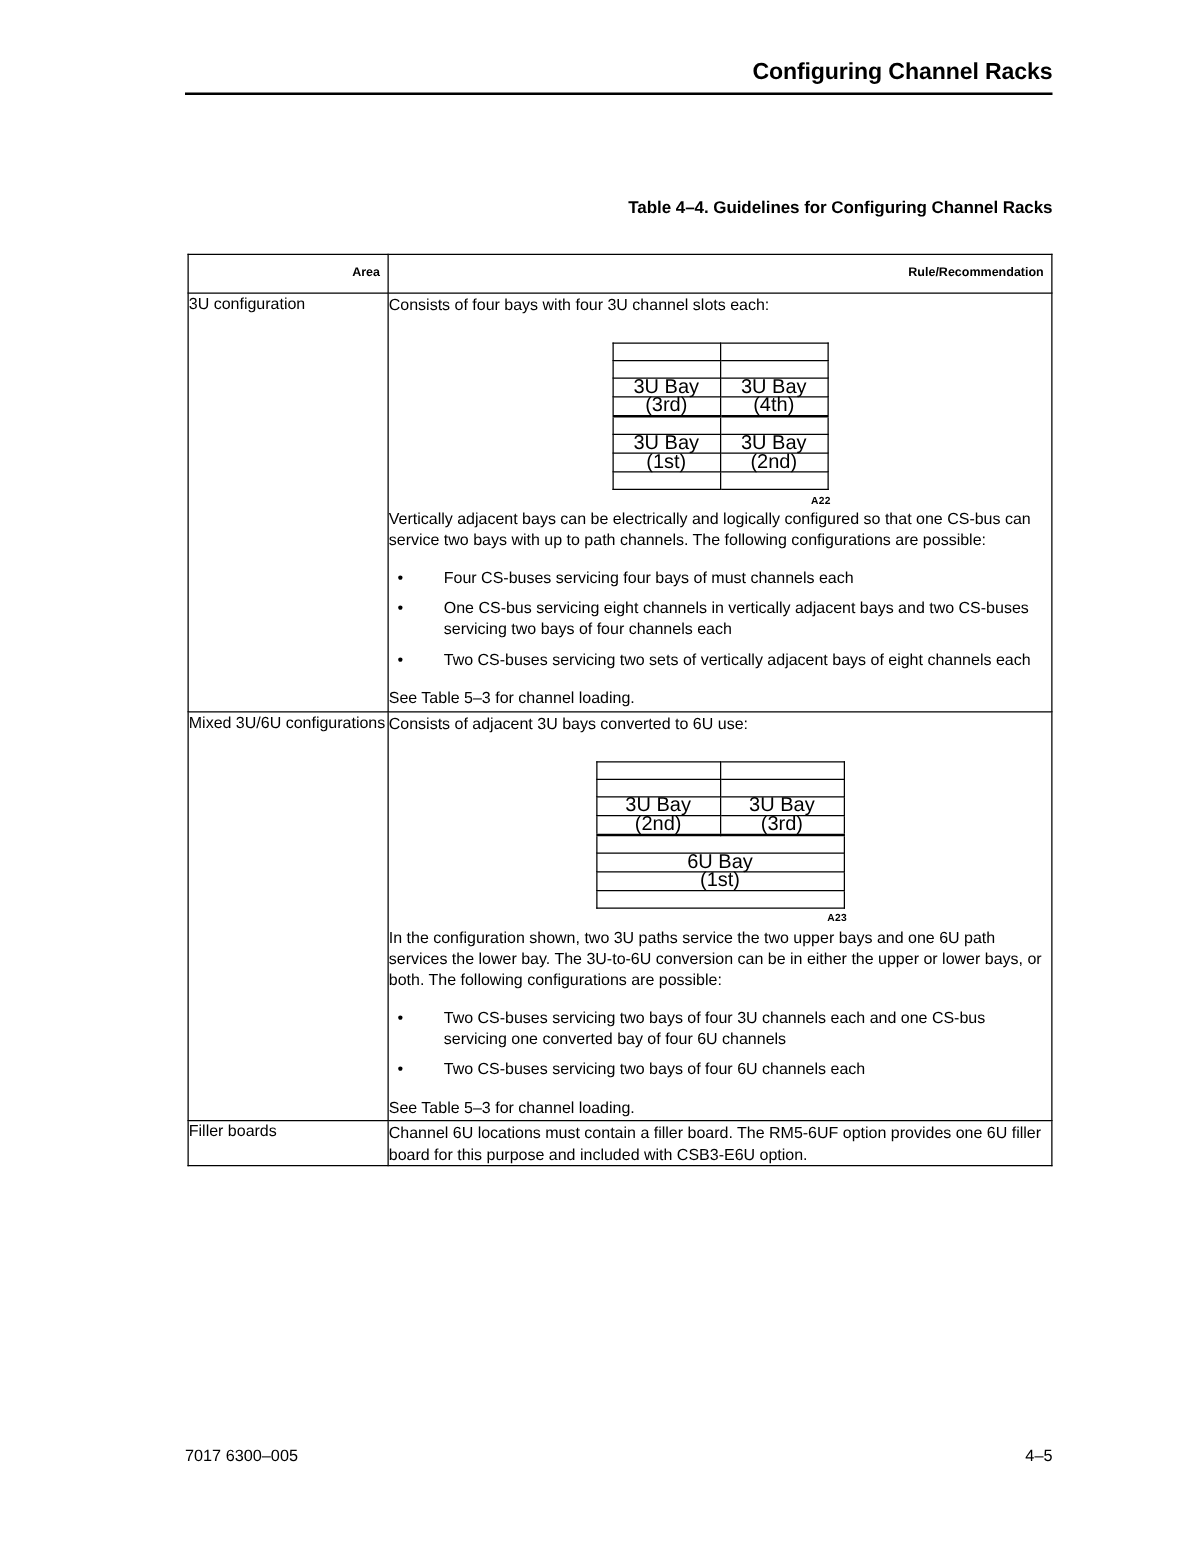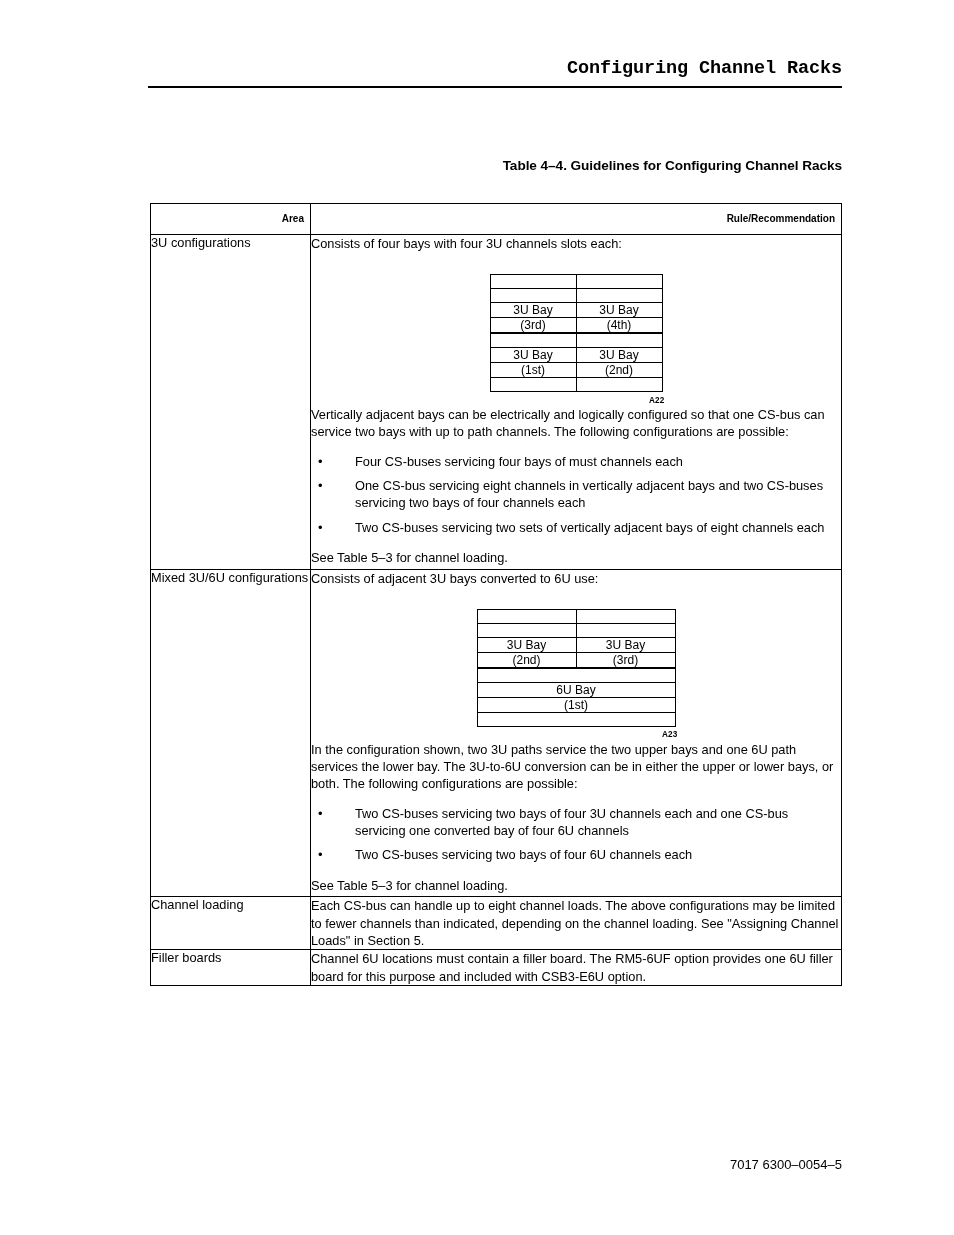--- a/index.html
+++ b/index.html
@@ -11,23 +11,22 @@
     font-family: "Liberation Sans", sans-serif;
     color: #000000;
     position: relative;
     overflow: hidden;
   }
 
   
   .page-header {
     position: absolute;
     left: 148px;
-    top: 58px;
+    top: 46px;
     width: 694px;
-    font-family: Liberation Mono, monospace;
   }
   .page-header-title {
     text-align: right;
     font-size: 18.5px;
     font-weight: bold;
     letter-spacing: -0.1px;
     line-height: 1.2;
     padding-bottom: 6px;
   }
   .page-header-rule {
@@ -115,21 +114,21 @@
   }
   .diagram-wrap.d2 { margin: 22px 0 4px 0; }
 
   .rack {
     position: relative;
   }
   .rack-grid {
     border: 1.4px solid #000;
     border-collapse: collapse;
     table-layout: fixed;
-    font-size: 12px;
+    font-size: 16px;
   }
   .rack-grid td {
     border: 1.1px solid #000;
     height: 14px;
     text-align: center;
     padding: 0 4px;
     line-height: 14px;
     white-space: nowrap;
   }
   .rack-grid td.slot-empty { }
@@ -146,21 +145,21 @@
   .rack-1 .rack-grid td { width: 86px; }
   .rack-2 .rack-grid td { width: 99px; }
 
   
   .page-footer {
     position: absolute;
     left: 148px;
     top: 1157px;
     width: 694px;
     display: flex;
-    justify-content: flex-end;
+    justify-content: space-between;
     font-size: 13px;
   }
 </style>
 </head>
 <body>
 
 <div class="page-header">
   <div class="page-header-title">Configuring Channel Racks</div>
   <div class="page-header-rule"></div>
 </div>
@@ -174,23 +173,23 @@
   </colgroup>
   <thead>
     <tr>
       <th>Area</th>
       <th>Rule/Recommendation</th>
     </tr>
   </thead>
   <tbody>
 
     <tr>
-      <td class="cell-area">3U configurations</td>
+      <td class="cell-area">3U configuration</td>
       <td class="cell-rule">
-        <p class="p-lead">Consists of four bays with four 3U channels slots each:</p>
+        <p class="p-lead">Consists of four bays with four 3U channel slots each:</p>
 
         <div class="diagram-wrap">
           <div class="rack rack-1">
             <table class="rack-grid">
               <tbody>
                 <tr>
                   <td class="slot-empty"></td>
                   <td class="slot-empty"></td>
                 </tr>
                 <tr>
@@ -301,26 +300,20 @@
           <li>
             <span class="bullet-dot">•</span>
             <span>Two CS-buses servicing two bays of four 6U channels each</span>
           </li>
         </ul>
 
         <p class="p-see"><span>See Table 5–3 for </span><b>channel loading.</b></p>
       </td>
     </tr>
 
-    <tr>
-      <td class="cell-area">Channel loading</td>
-      <td class="cell-rule">
-        <p class="p-lead">Each CS-bus can handle up to eight channel loads. The above configurations may be limited to fewer channels than indicated, depending on the channel loading. See "Assigning Channel Loads" in Section 5.</p>
-      </td>
-    </tr>
 
     <tr>
       <td class="cell-area">Filler boards</td>
       <td class="cell-rule">
         <p class="p-lead">Channel 6U locations must contain a filler board. The RM5-6UF option provides one 6U filler board for this purpose and included with CSB3-E6U option.</p>
       </td>
     </tr>
 
   </tbody>
 </table>

